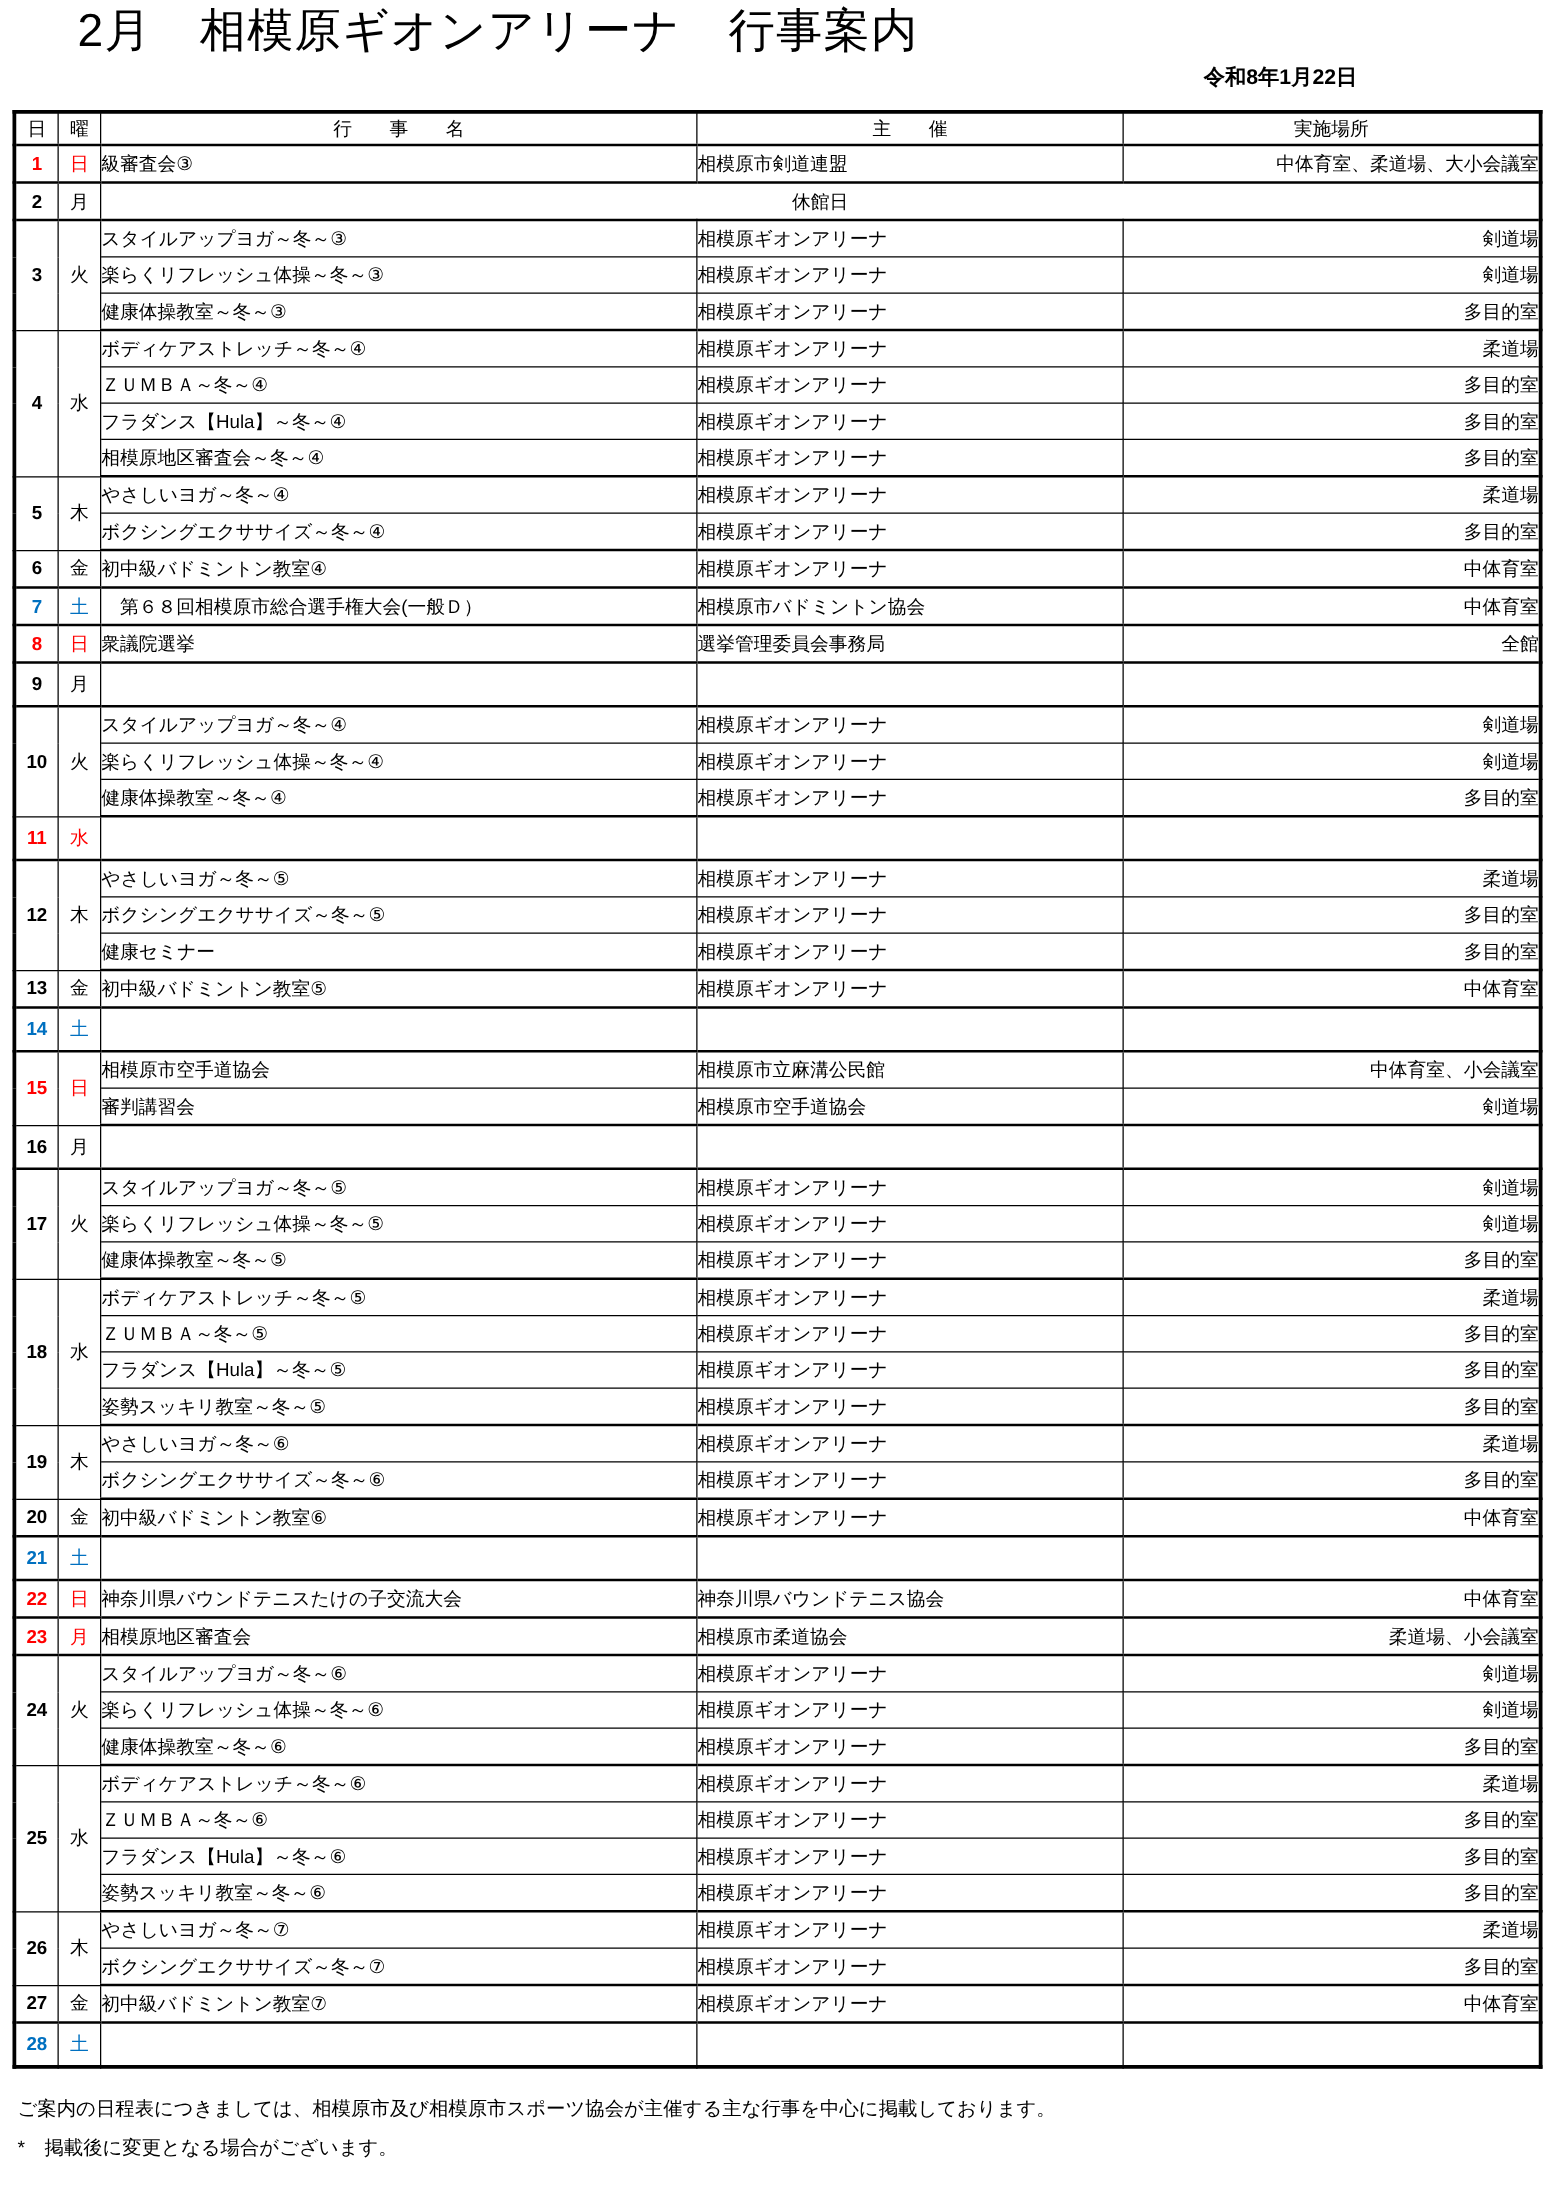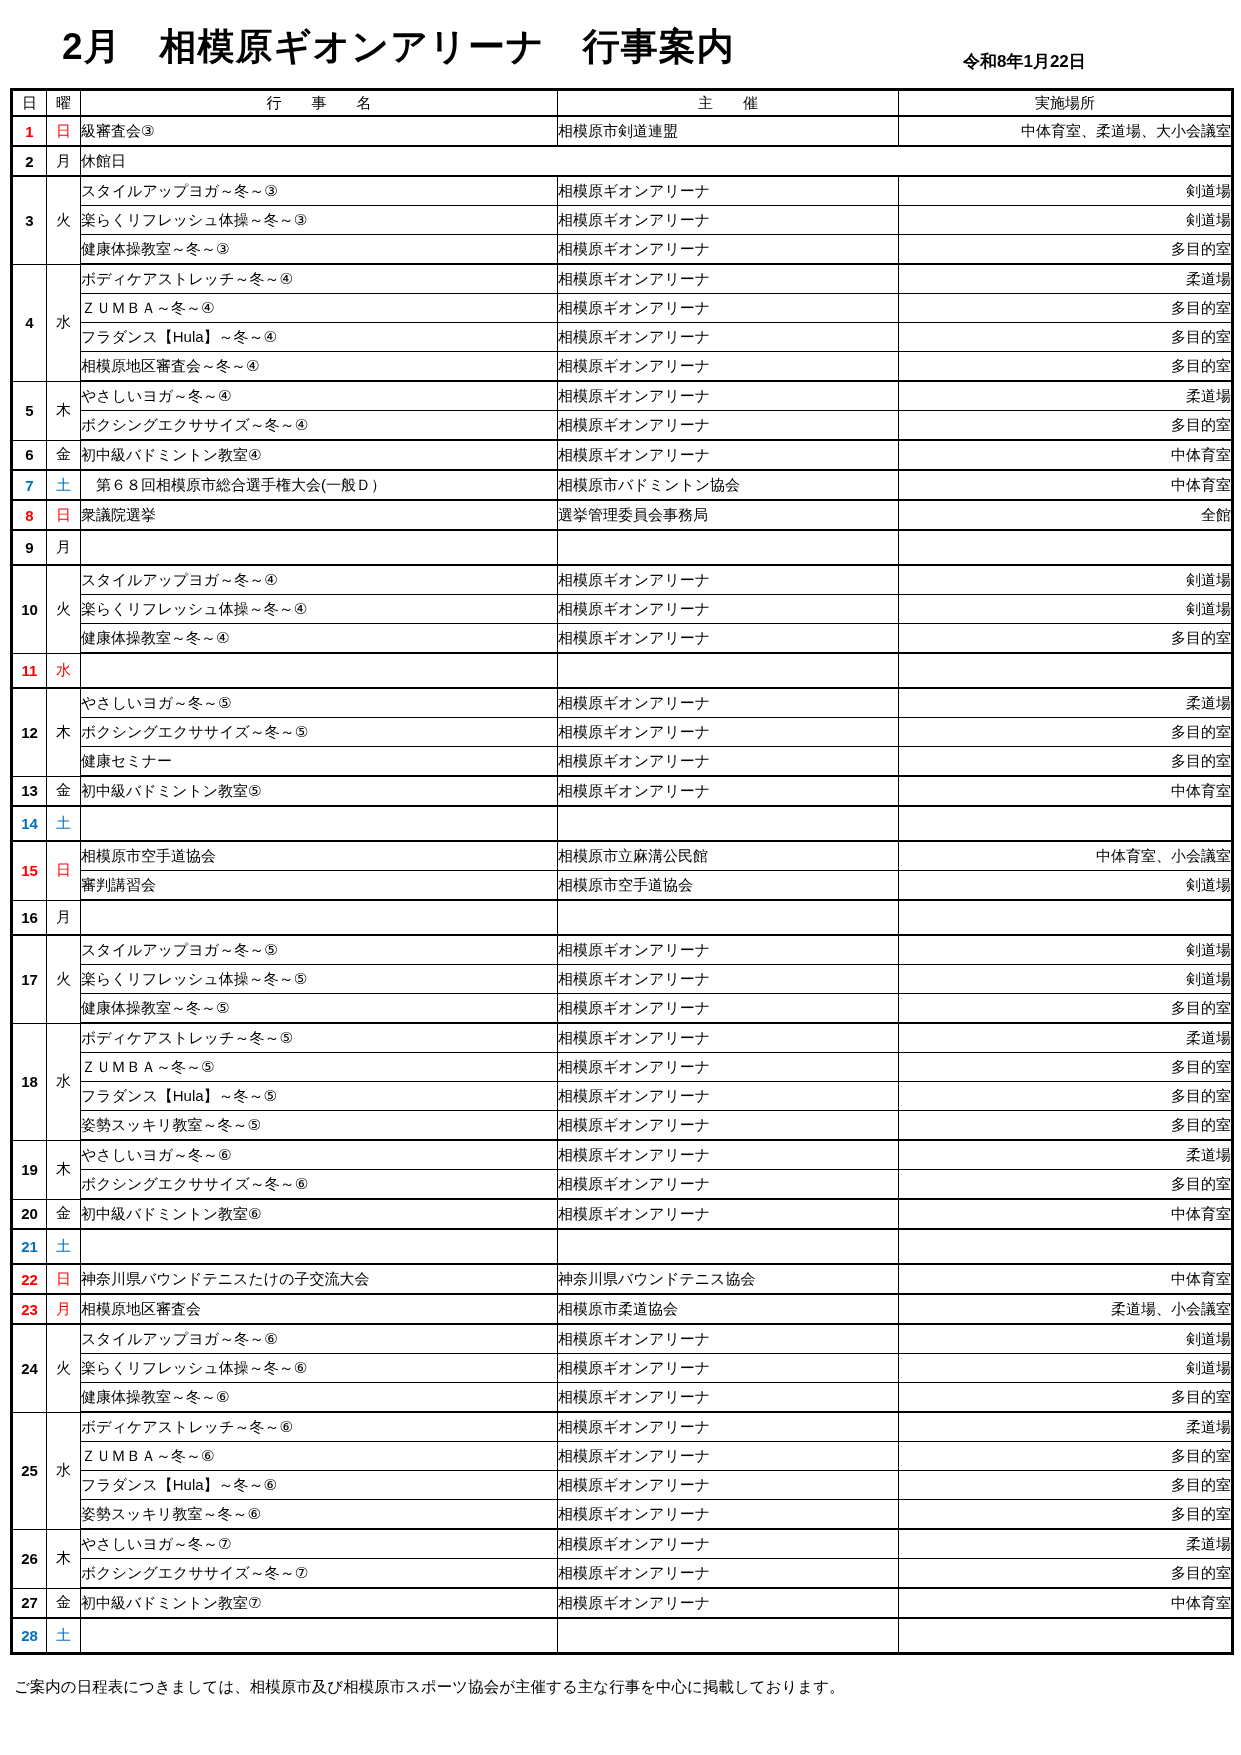--- a/index.html
+++ b/index.html
@@ -4,22 +4,22 @@
 <style>
   html,body{margin:0;padding:0;background:#ffffff;}
   body{
     width:1241px;height:1755px;position:relative;
     font-family:"Liberation Sans","DejaVu Sans",sans-serif;
     color:#000;
     -webkit-font-smoothing:antialiased;
   }
   .doc-header{position:relative;height:78px;}
   .doc-title{
-    position:absolute;left:62px;top:22px;
-    font-size:37px;font-weight:bold;letter-spacing:1px;white-space:nowrap;
+    position:absolute;left:62px;top:0;
+    font-size:37px;font-weight:normal;letter-spacing:1px;white-space:nowrap;
   }
   .doc-date{
     position:absolute;left:963px;top:26px;
     font-size:17px;font-weight:bold;white-space:nowrap;margin-top:24px;
   }
   table.schedule{
     margin:10px 10px 0 10px;
     width:1221px;
     border-collapse:collapse;
     table-layout:fixed;
@@ -51,21 +51,21 @@
     border-bottom:2px solid #000;
   }
   td.col-wd{
     text-align:center;font-size:16px;
     border-bottom:2px solid #000;
   }
   td.col-event,td.col-org{padding-left:5px;text-align:left;}
   td.col-loc{padding-left:6px;text-align:right;}
   td.closed-cell{
     background:#ffff00;
-    font-size:16px;
+    text-align:center;font-size:16px;
   }
   tr.empty-day td{height:33px;}
   .c-red{color:#ff0000;}
   .c-blue{color:#0070c0;}
   .notes{margin:22px 14px 16px 14px;}
   .note-line{margin:0 0 10px 0;font-size:15.5px;white-space:nowrap;}
 </style>
 </head>
 <body>
 
@@ -399,14 +399,15 @@
         <td class="col-wd c-blue" rowspan="1">土</td>
         <td class="col-event"></td>
         <td class="col-org"></td>
         <td class="col-loc"></td>
       </tr>
     </tbody>
 </table>
 
 <div class="notes">
   <p class="note-line">ご案内の日程表につきましては、相模原市及び相模原市スポーツ協会が主催する主な行事を中心に掲載しております。</p>
+  <p class="note-line">*　掲載後に変更となる場合がございます。</p>
 
 </div>
 
 </body></html>

